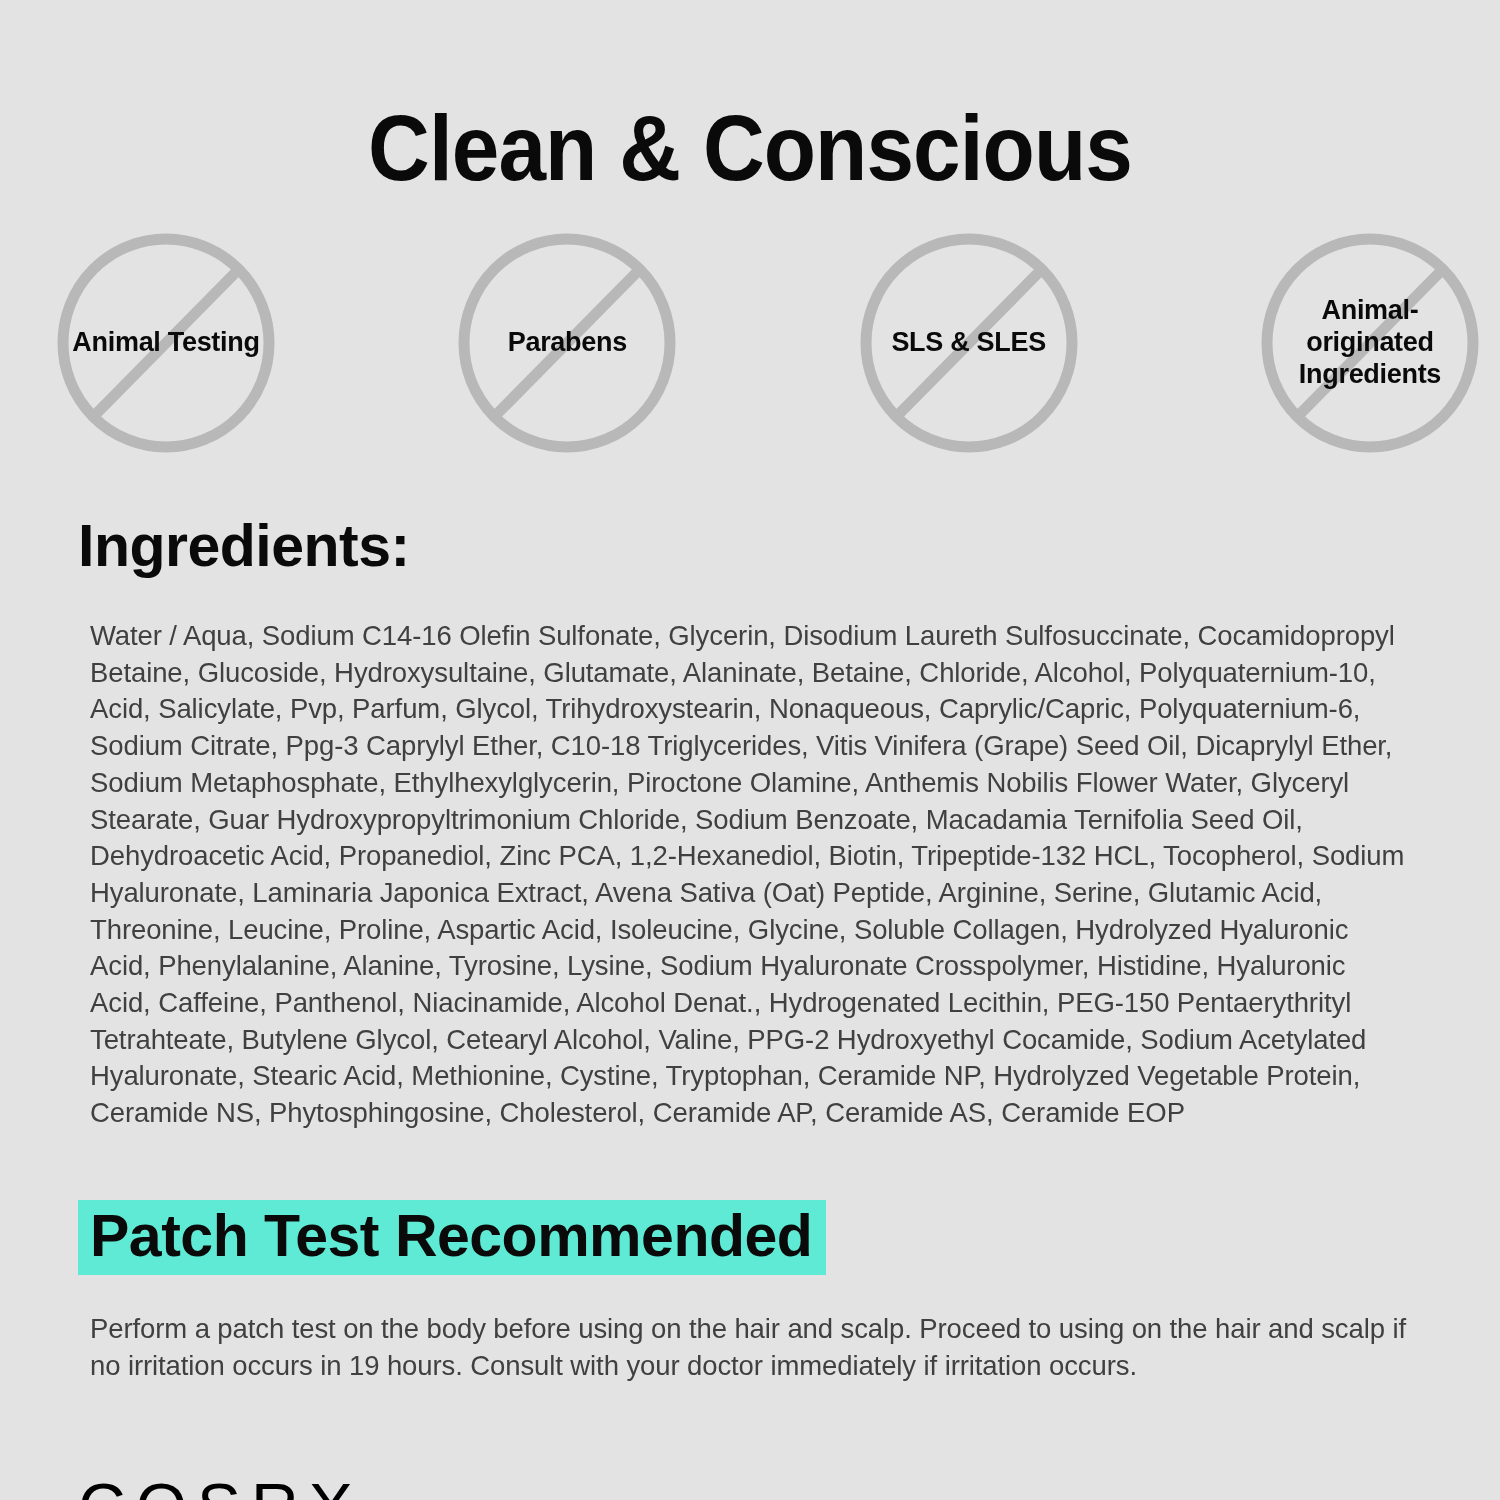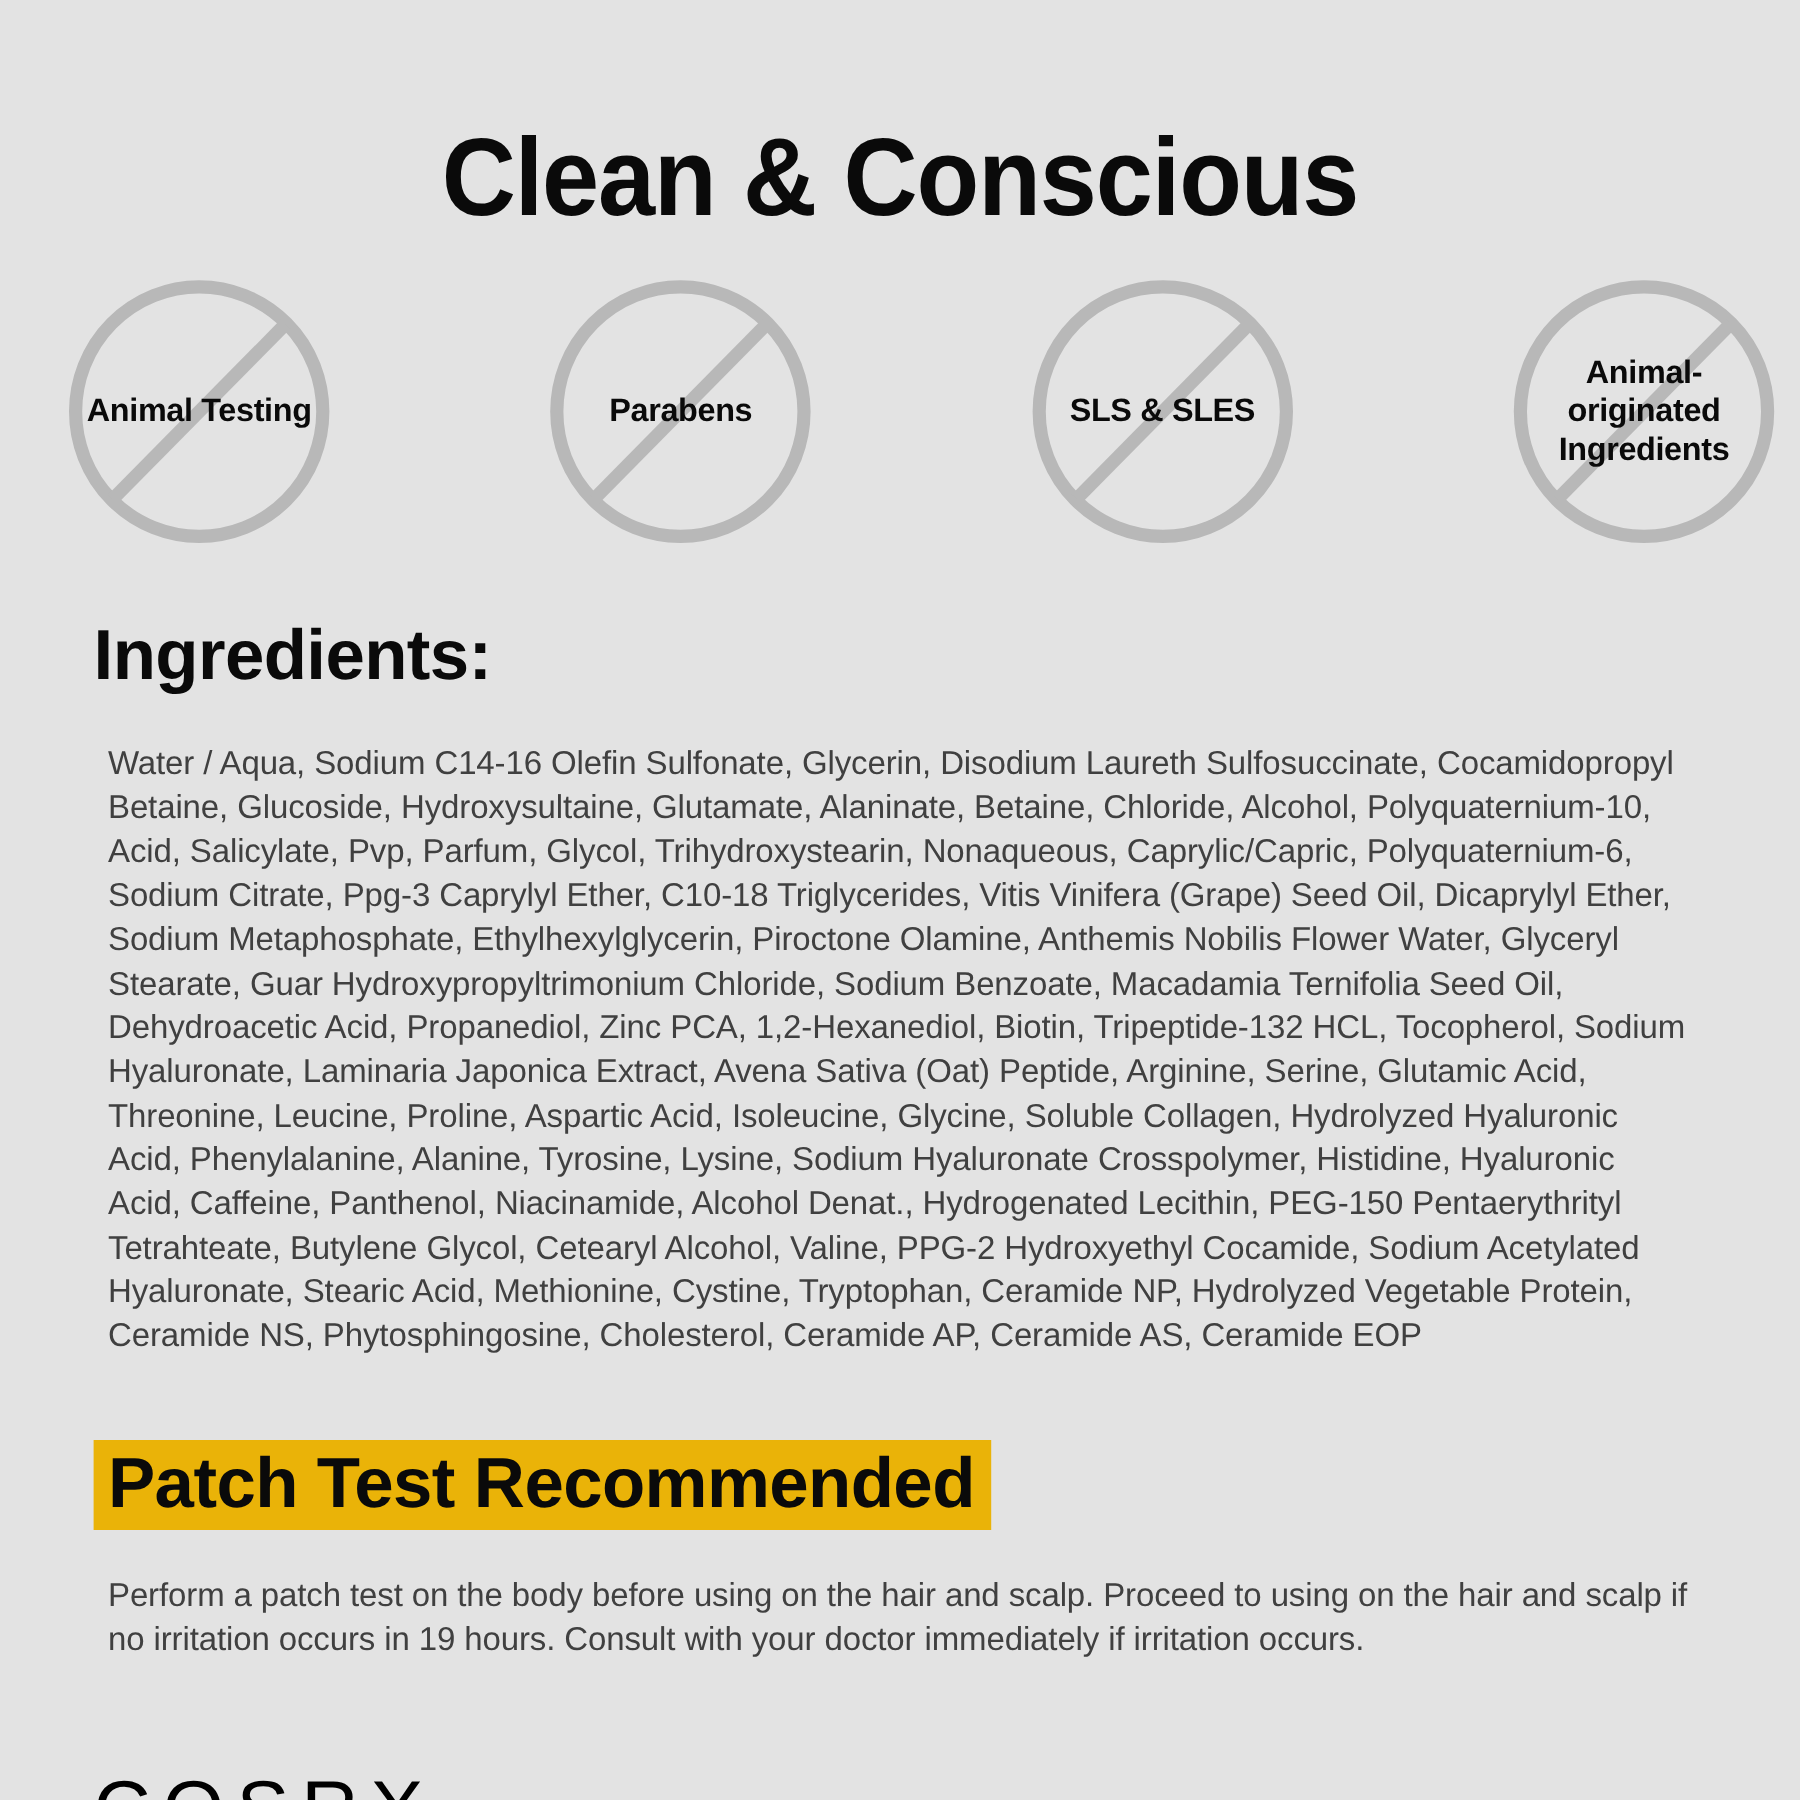--- a/index.html
+++ b/index.html
@@ -101,21 +101,21 @@
     padding-top: 26px;
     white-space: pre-line;
   }
 
   
   #patch-heading-wrap {
     padding-top: 56px;
   }
   .highlight-band {
     display: inline-block;
-    background: #eab308;
+    background: #5eead4;
     padding: 7px 14px 9px 12px;
     line-height: 1;
   }
   #patch-body {
     padding-top: 24px;
     white-space: pre-line;
   }
 
   
   .logo-wrap {

